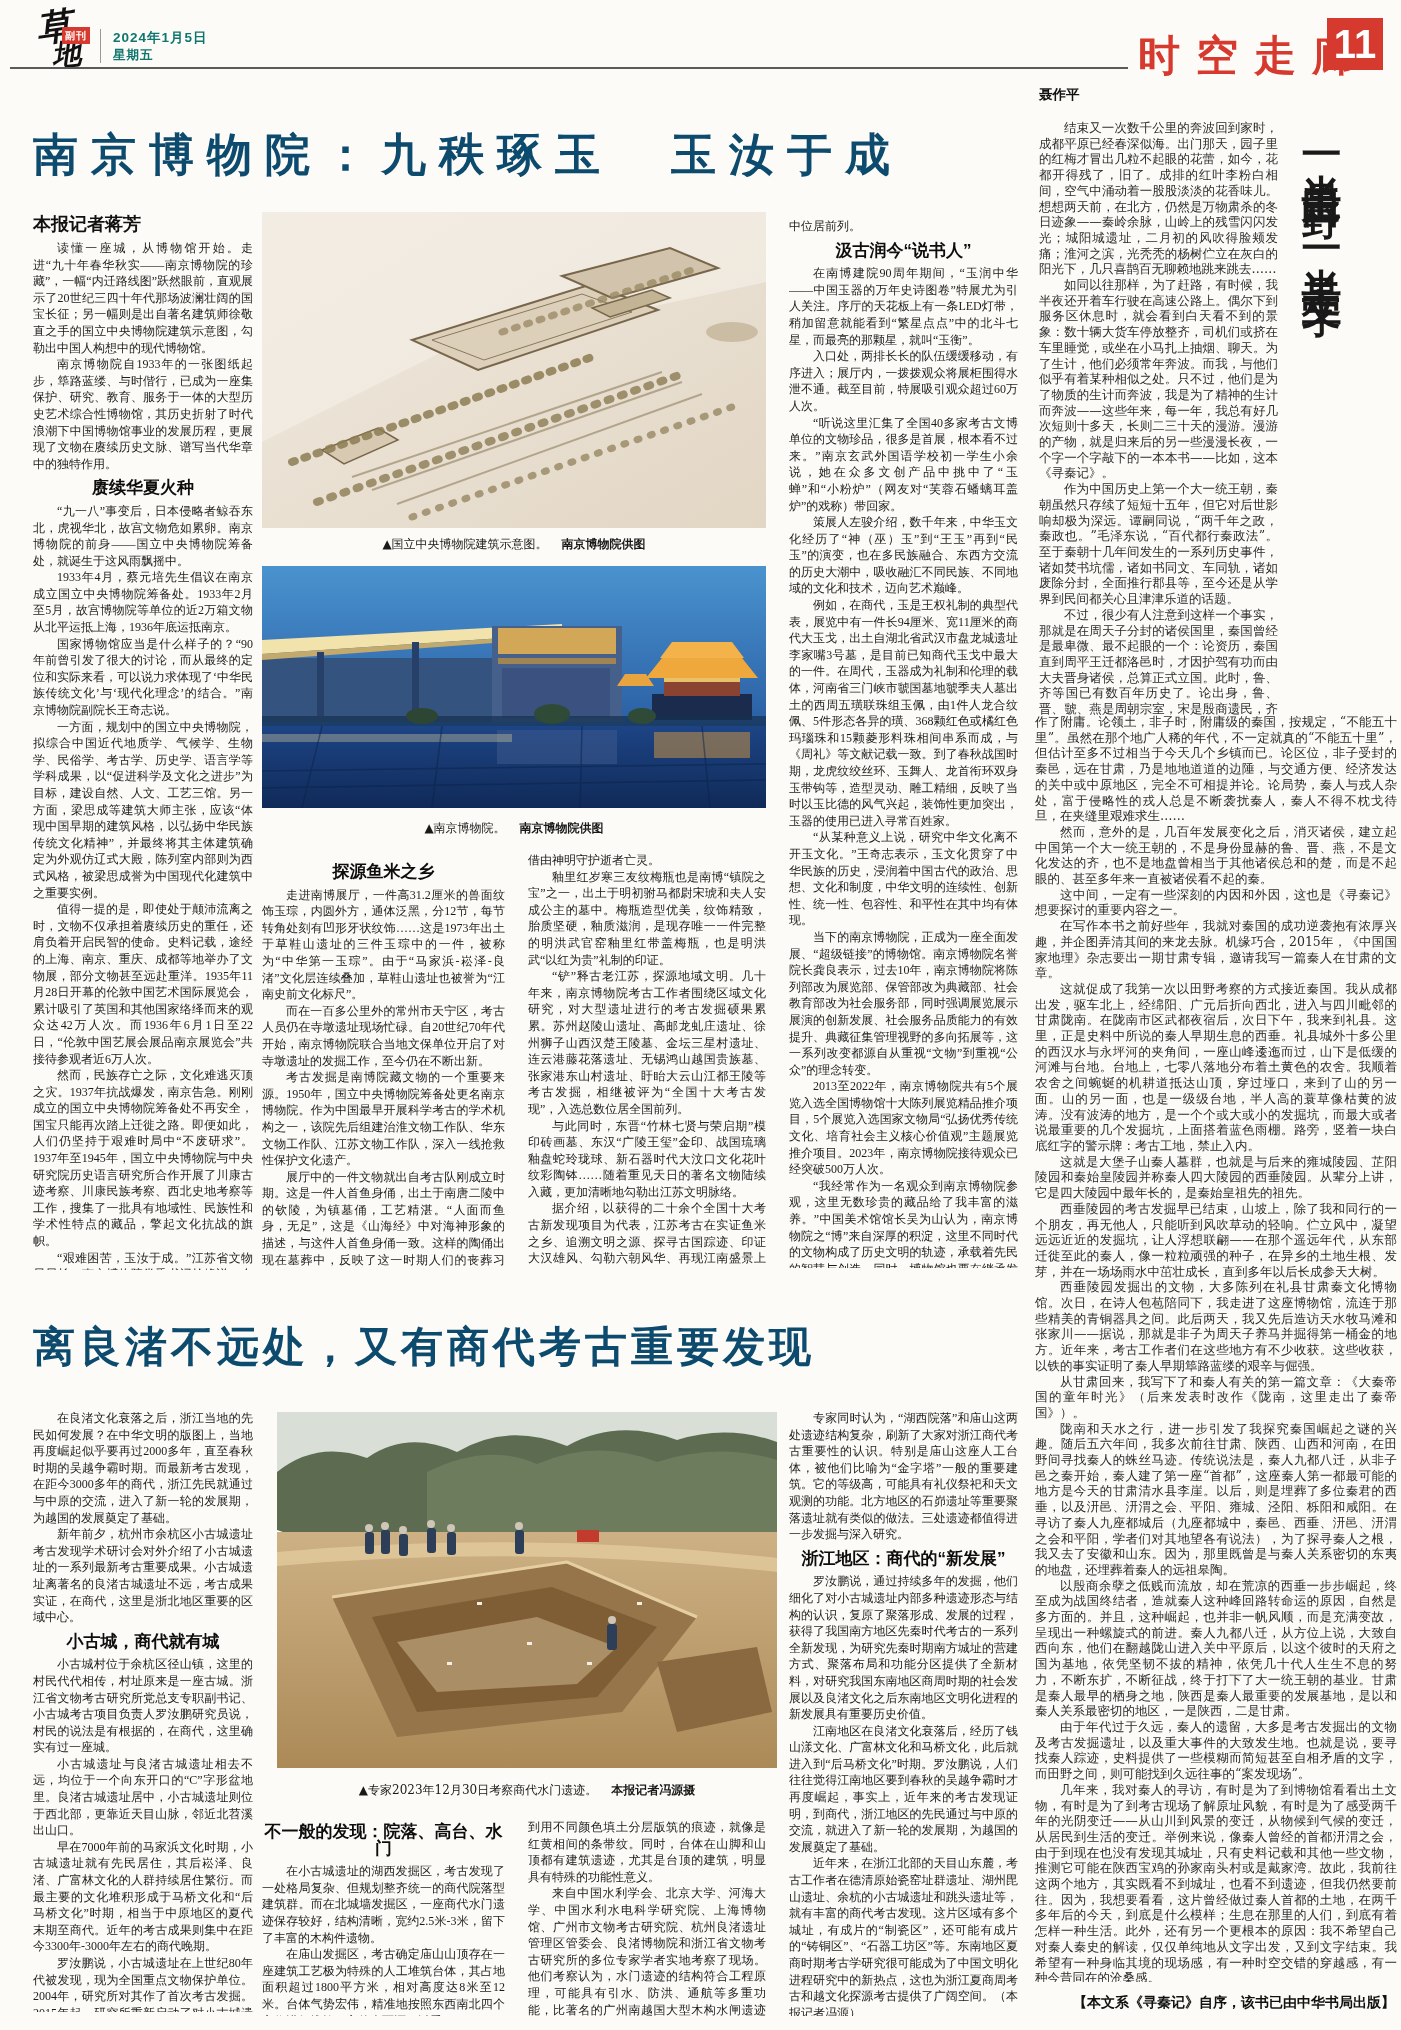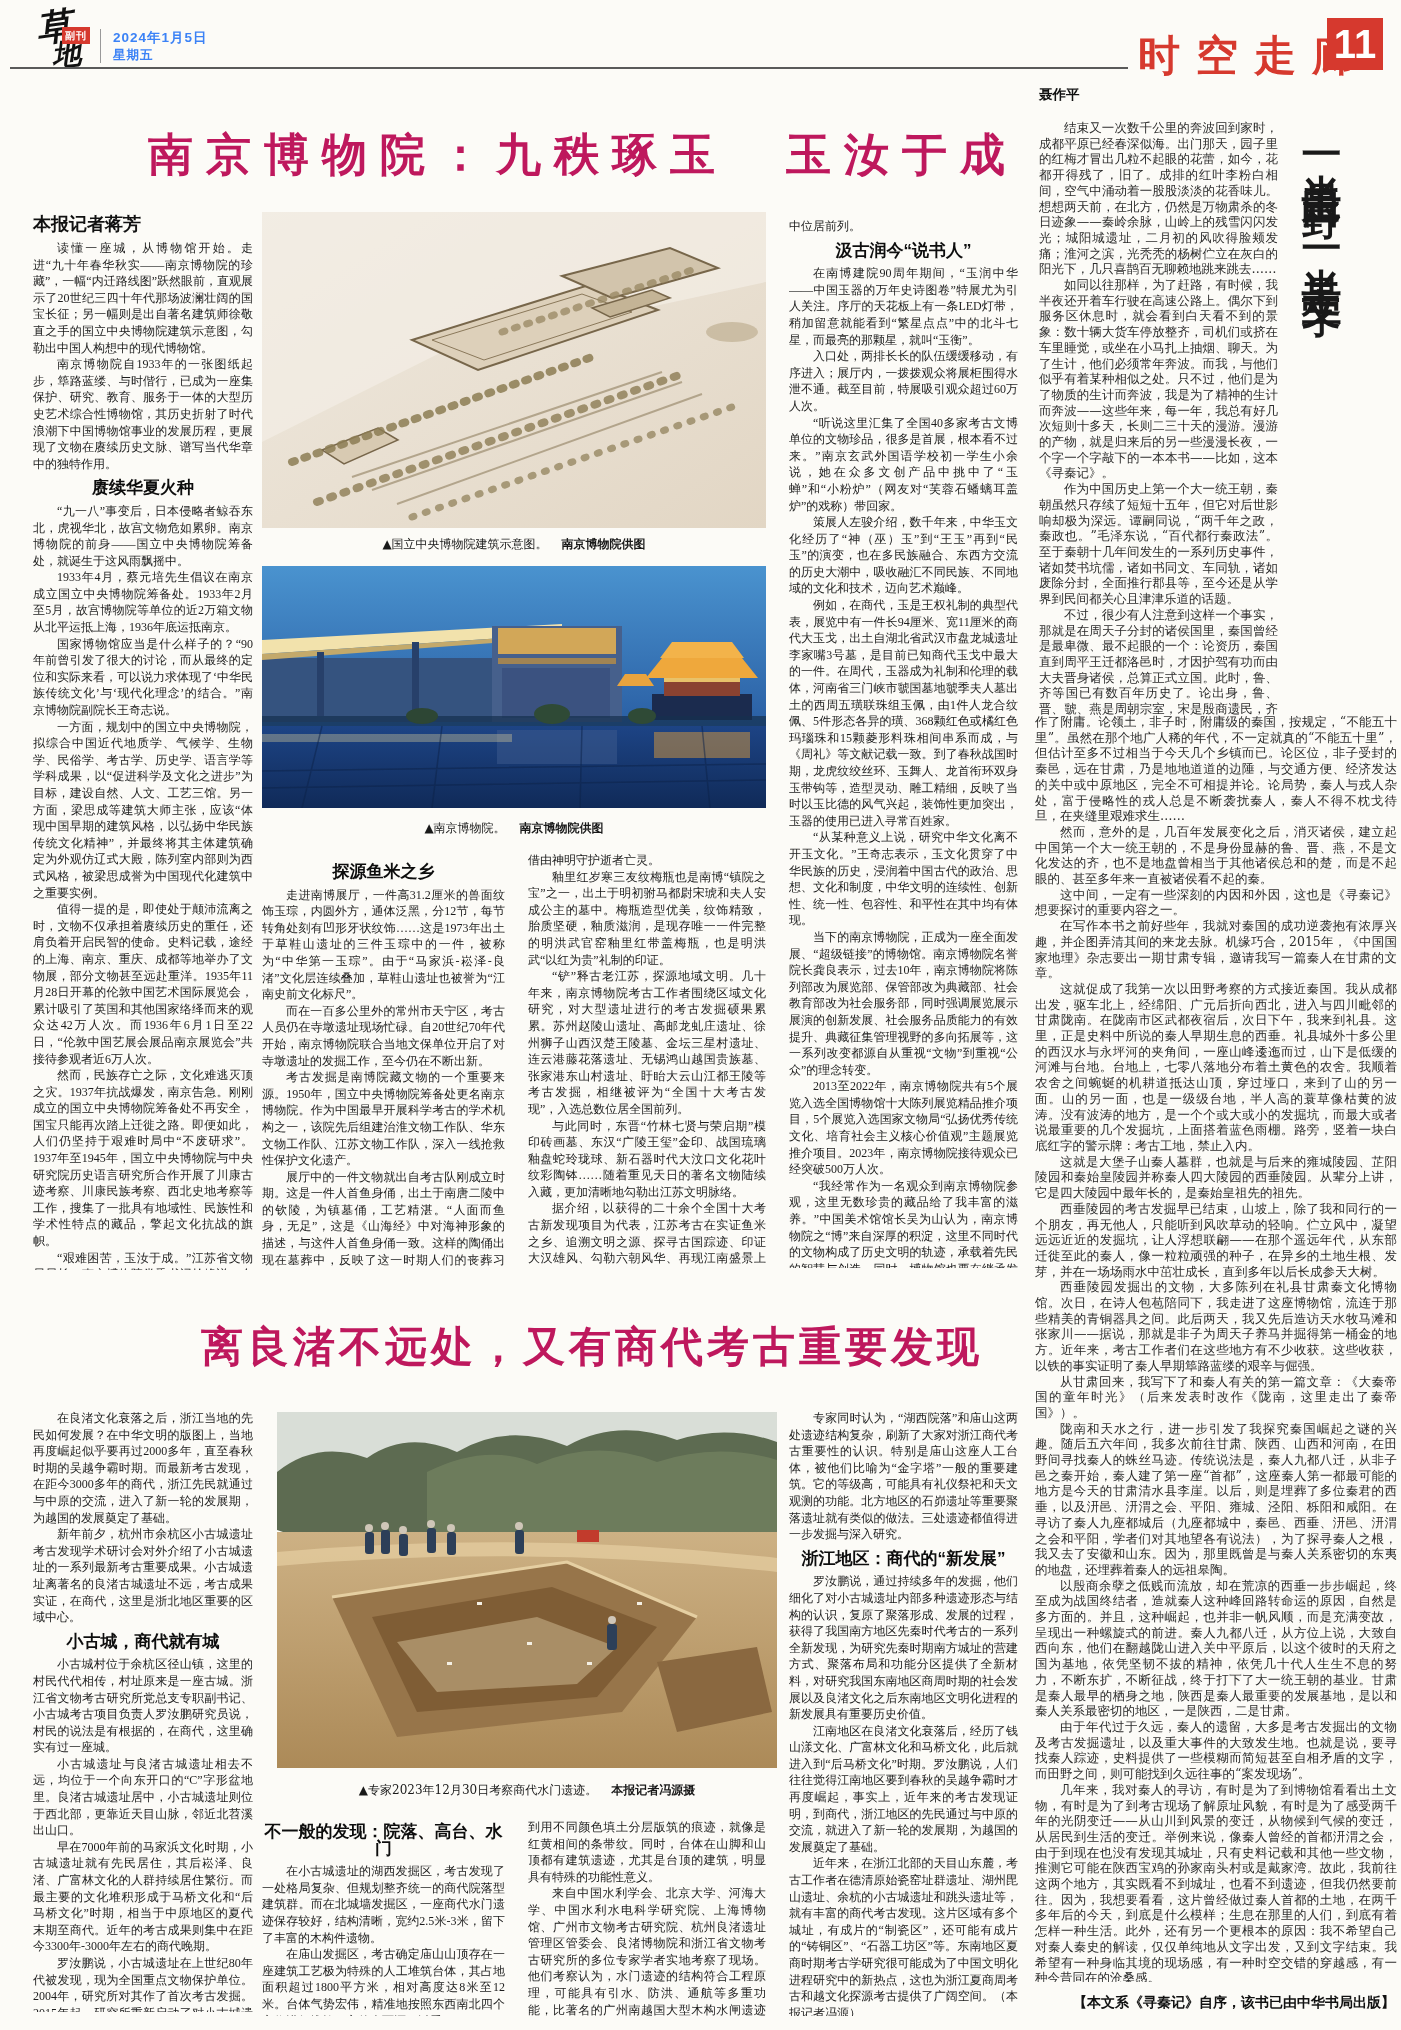--- a/index.html
+++ b/index.html
@@ -6,29 +6,29 @@
   .page{position:relative;width:1401px;height:2030px;background:#fcfbf7;overflow:hidden;
         font-family:"Liberation Serif",serif;color:#1c1c1c;}
   .abs{position:absolute;}
 
   
   .logo-char{font-family:"DejaVu Serif",serif;font-weight:bold;font-style:italic;color:#111;display:block;line-height:1;}
   .fukan-box{background:var(--red);color:#fff;font-family:"Liberation Sans",sans-serif;
              font-weight:bold;font-size:10px;width:28px;height:17px;display:flex;
              align-items:center;justify-content:center;letter-spacing:1px;}
   .hdr-divider{width:1px;height:34px;background:#999;}
-  .hdr-date{font-family:"Liberation Sans",sans-serif;font-weight:bold;color:#3b82f6;}
+  .hdr-date{font-family:"Liberation Sans",sans-serif;font-weight:bold;color:#0f766e;}
   .hdr-rule{height:2px;background:#5a5a5a;}
   .sect-title{font-family:"DejaVu Serif",serif;font-weight:bold;color:var(--red);
               font-size:42px;letter-spacing:16px;line-height:1;white-space:nowrap;}
   .pagenum-box{background:var(--red);color:#fff;font-family:"Liberation Sans",sans-serif;
                font-weight:bold;font-size:40px;display:flex;align-items:center;justify-content:center;}
 
   
-  .headline{font-family:"DejaVu Serif",serif;font-weight:bold;color:#be185d;text-align:right;
+  .headline{font-family:"DejaVu Serif",serif;font-weight:bold;color:#0c4a6e;text-align:left;
             line-height:1.1;white-space:nowrap;}
   .headline.main{font-size:45px;letter-spacing:13px;}
   .headline.second{font-size:42px;letter-spacing:4px;}
   .byline{font-family:"Liberation Sans",sans-serif;font-weight:bold;font-size:18px;color:#111;}
 
   
   .news-col{font-size:12px;line-height:16.6px;text-align:justify;overflow:hidden;color:#1c1c1c;}
   .news-col p.para{margin:0;text-indent:2em;}
   .news-col p.para.cont{text-indent:0;margin-top:7px;}
   .news-col .sec-head{font-family:"Liberation Sans",sans-serif;font-weight:bold;font-size:17px;

